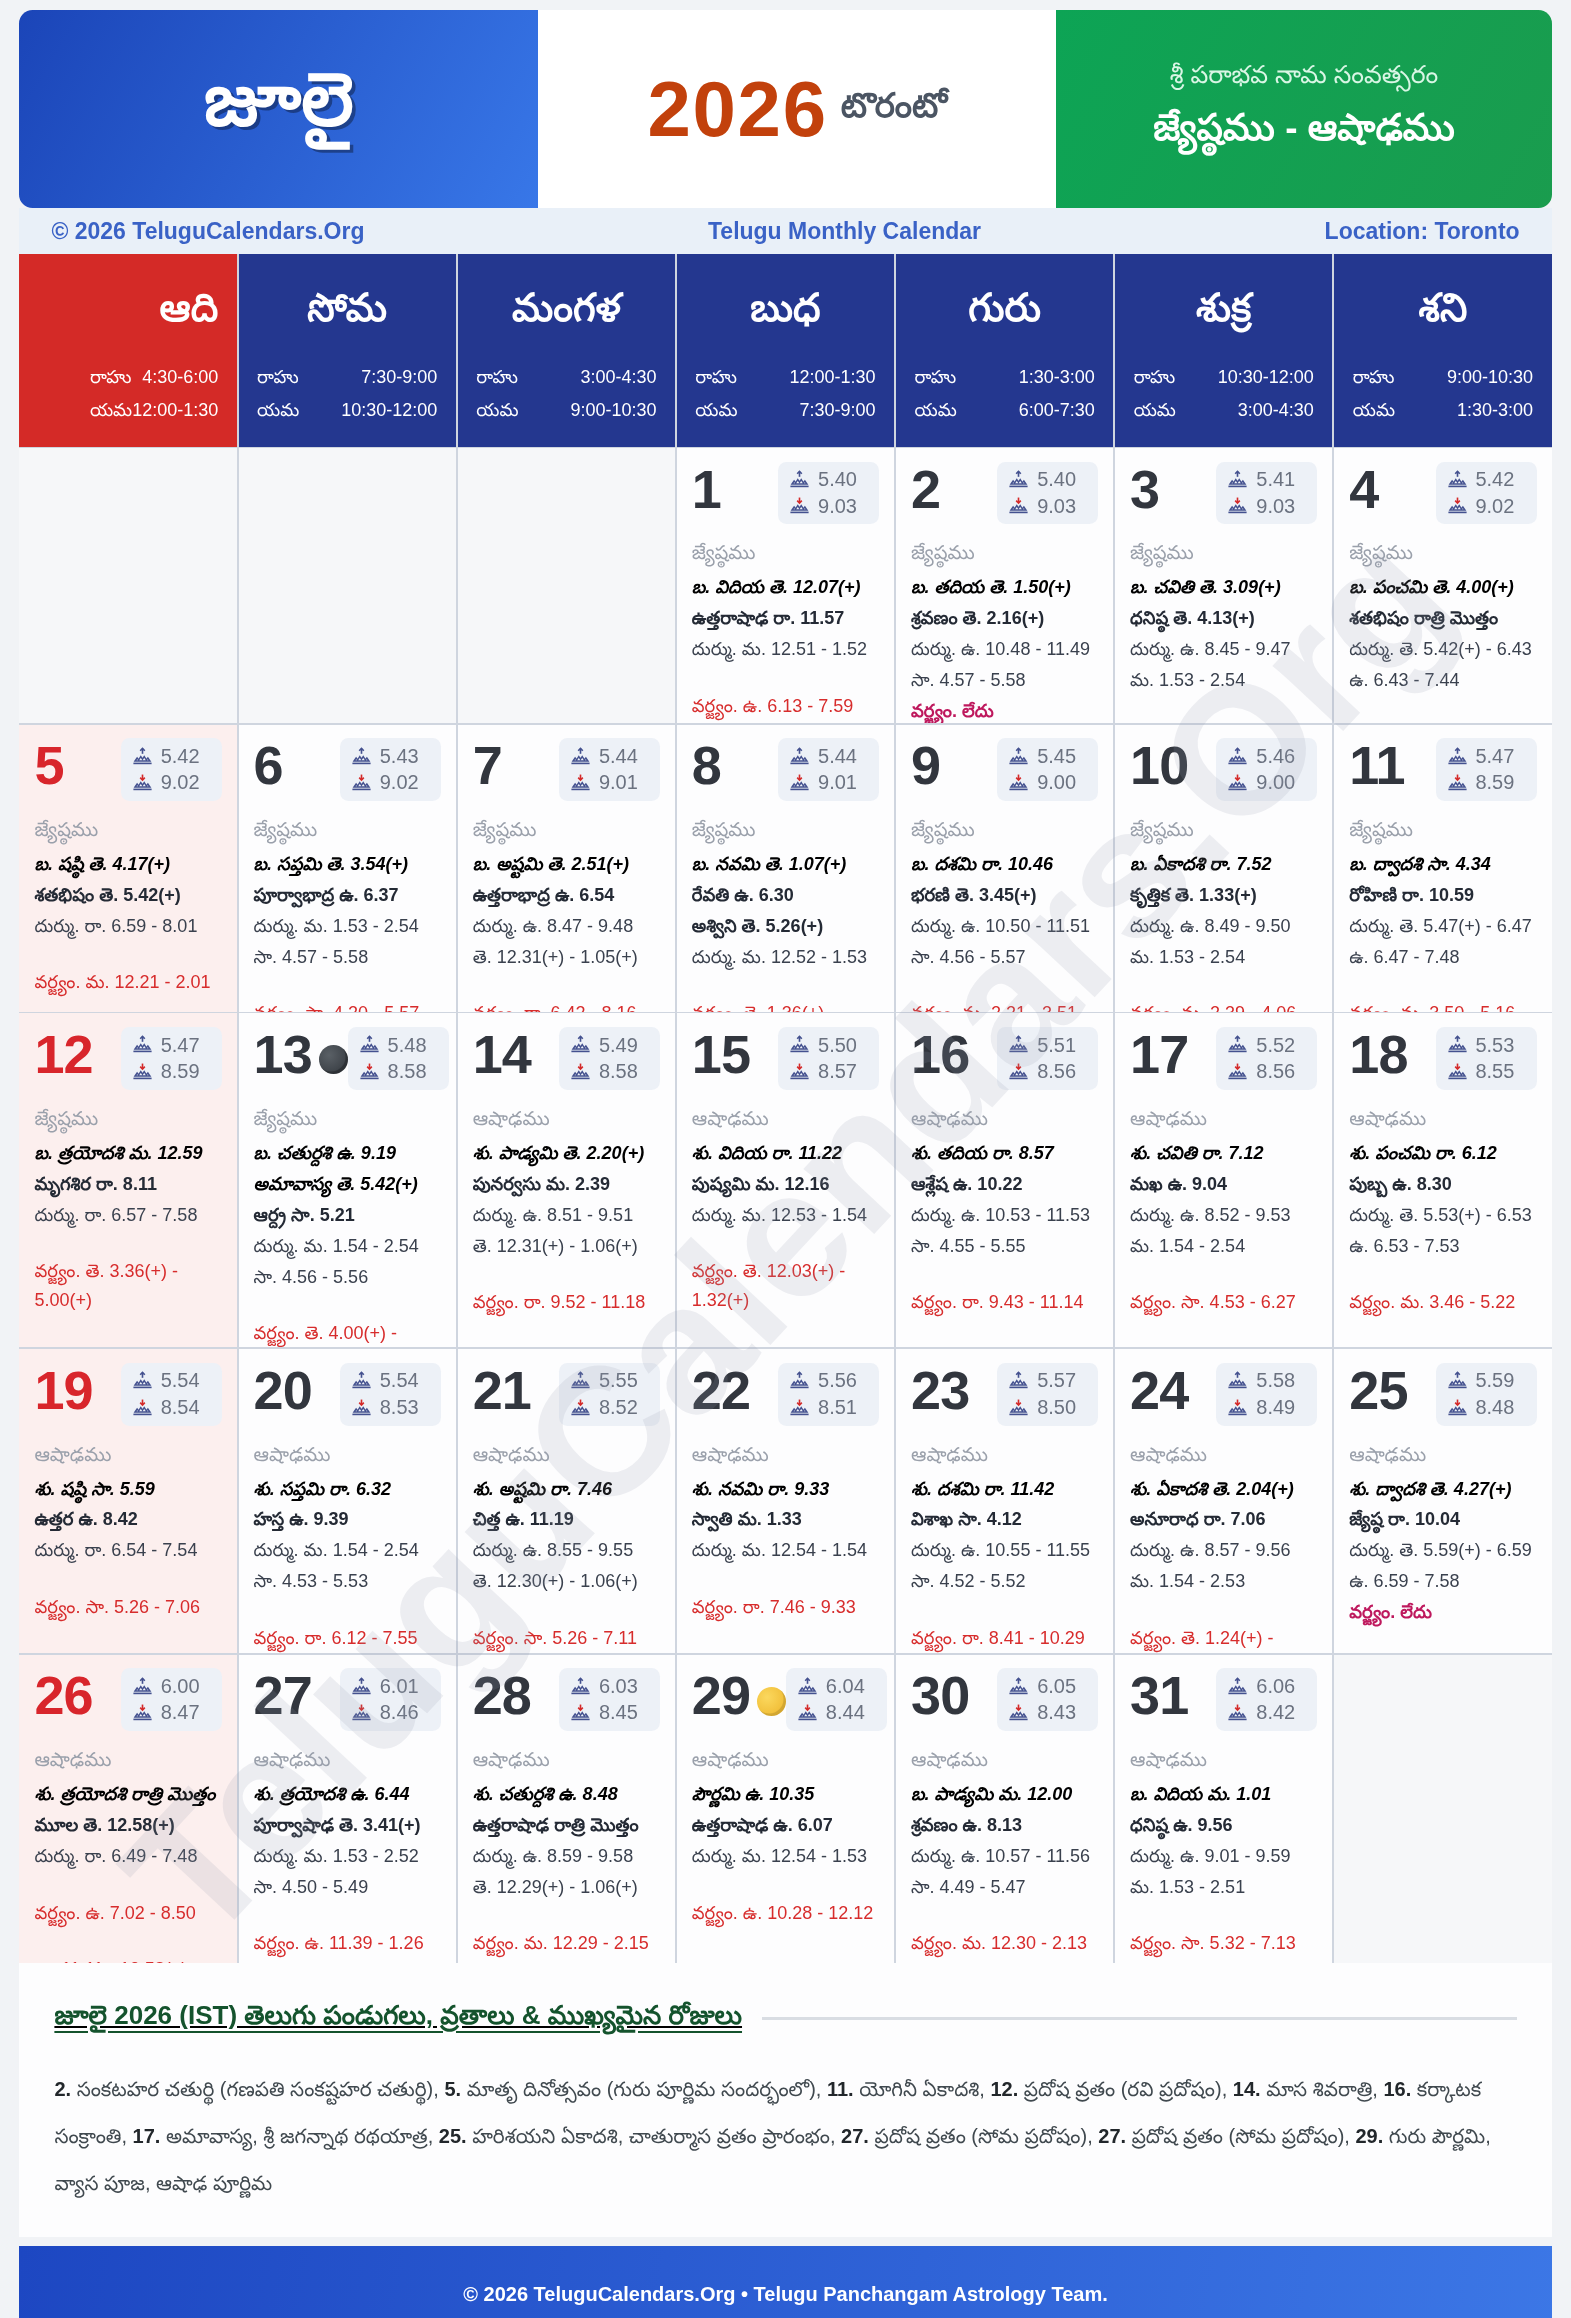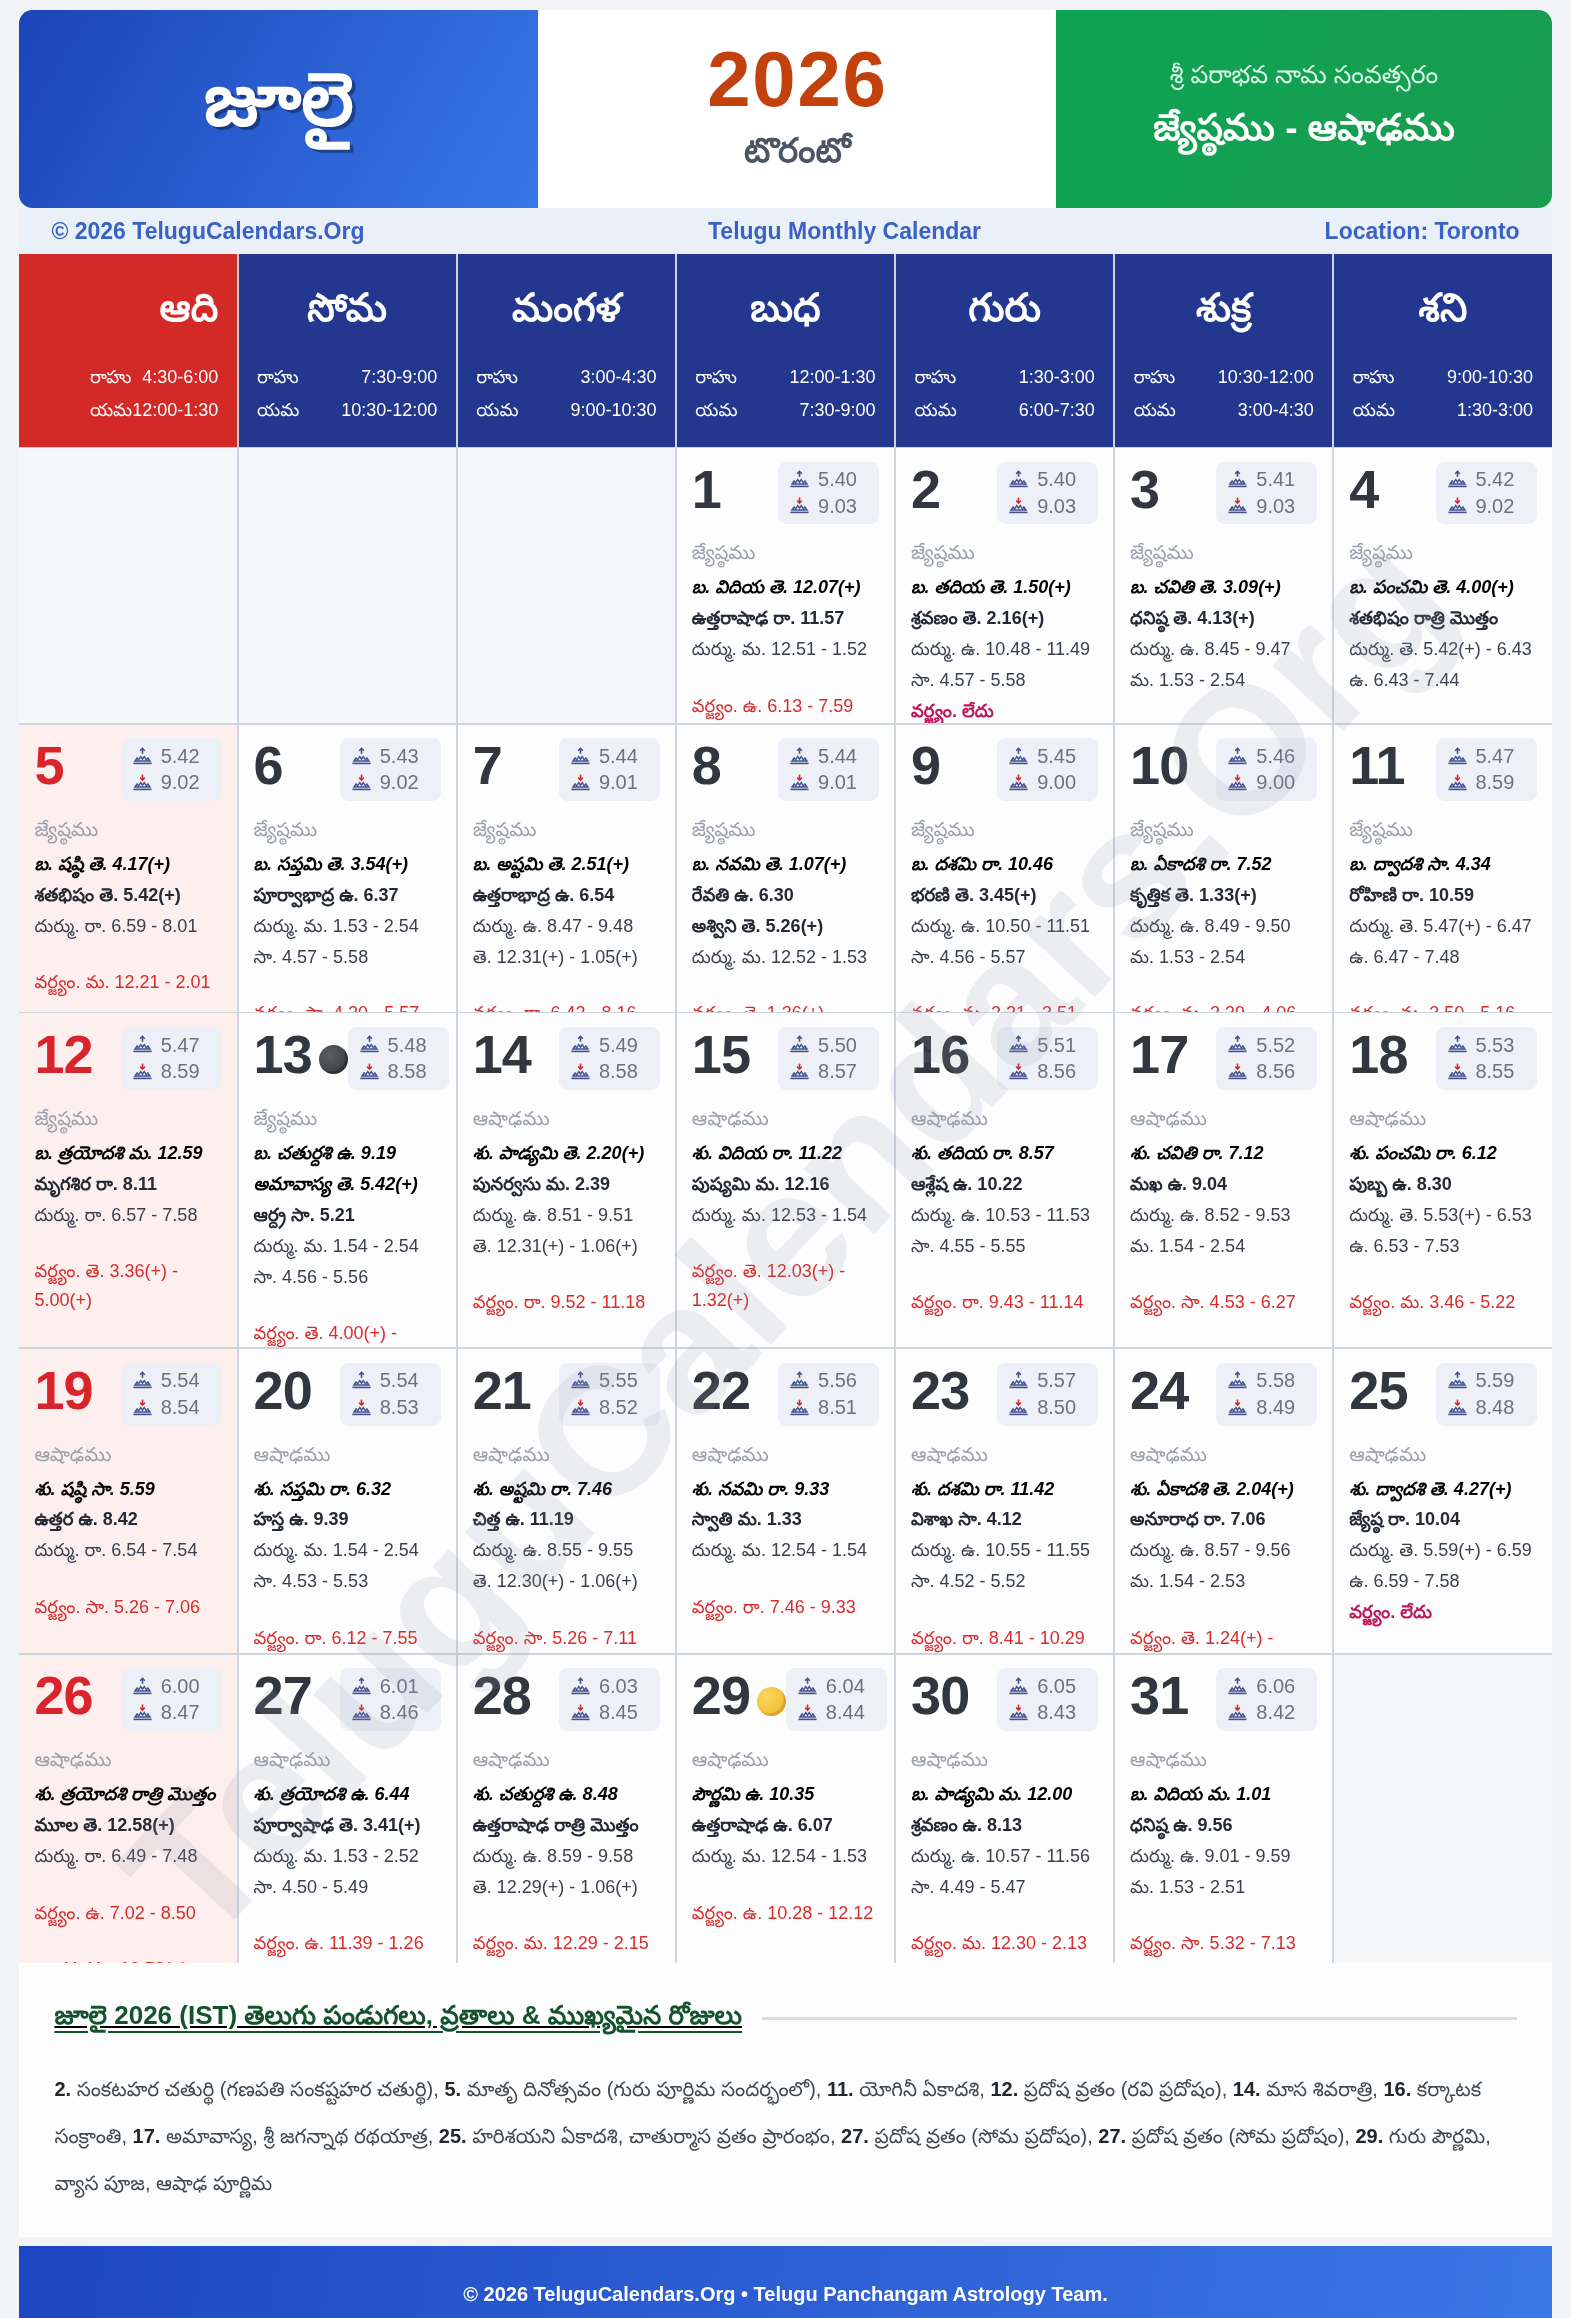--- a/index.html
+++ b/index.html
@@ -4,21 +4,21 @@
 <style>
   html,body{margin:0;padding:0;background:#f1f3f6;font-family:"Liberation Sans","DejaVu Sans",sans-serif;}
   .page{width:1571px;position:relative;}
   .card{margin:10px 19.4px 0;position:relative;}
 
   
   .topbar{display:flex;height:198px;}
   .month-box{width:519px;background:linear-gradient(120deg,#1b45b8,#3877e8);border-radius:13.5px 0 0 13.5px;
     display:flex;align-items:center;justify-content:center;}
   .month-box .month{font-size:74px;font-weight:800;color:#ffffff;text-shadow:3.4px 3.4px 0 rgba(0,0,0,.35);}
-  .year-box{width:518px;background:#ffffff;display:flex;flex-direction:column;align-items:center;justify-content:center;gap:13px;}
+  .year-box{width:518px;background:#ffffff;display:flex;flex-direction:row;align-items:center;justify-content:center;gap:13px;}
   .year-box .year{font-size:78px;font-weight:800;color:#c2410c;letter-spacing:1.7px;line-height:1;}
   .year-box .city{font-size:34px;font-weight:700;color:#4b5563;}
   .samvat-box{flex:1;background:linear-gradient(120deg,#0da455,#1a9c4e);border-radius:0 13.5px 13.5px 0;
     display:flex;flex-direction:column;align-items:center;justify-content:center;gap:12px;padding:0 17px;}
   .samvat-box .samvat{font-size:25px;color:#d9f6e5;}
   .samvat-box .masam-range{font-size:37px;font-weight:700;color:#ffffff;}
 
   
   .subbar{height:46px;background:#e9f0f8;display:flex;align-items:center;justify-content:space-between;
     padding:0 32px;font-size:23px;font-weight:700;color:#3a62c6;}

